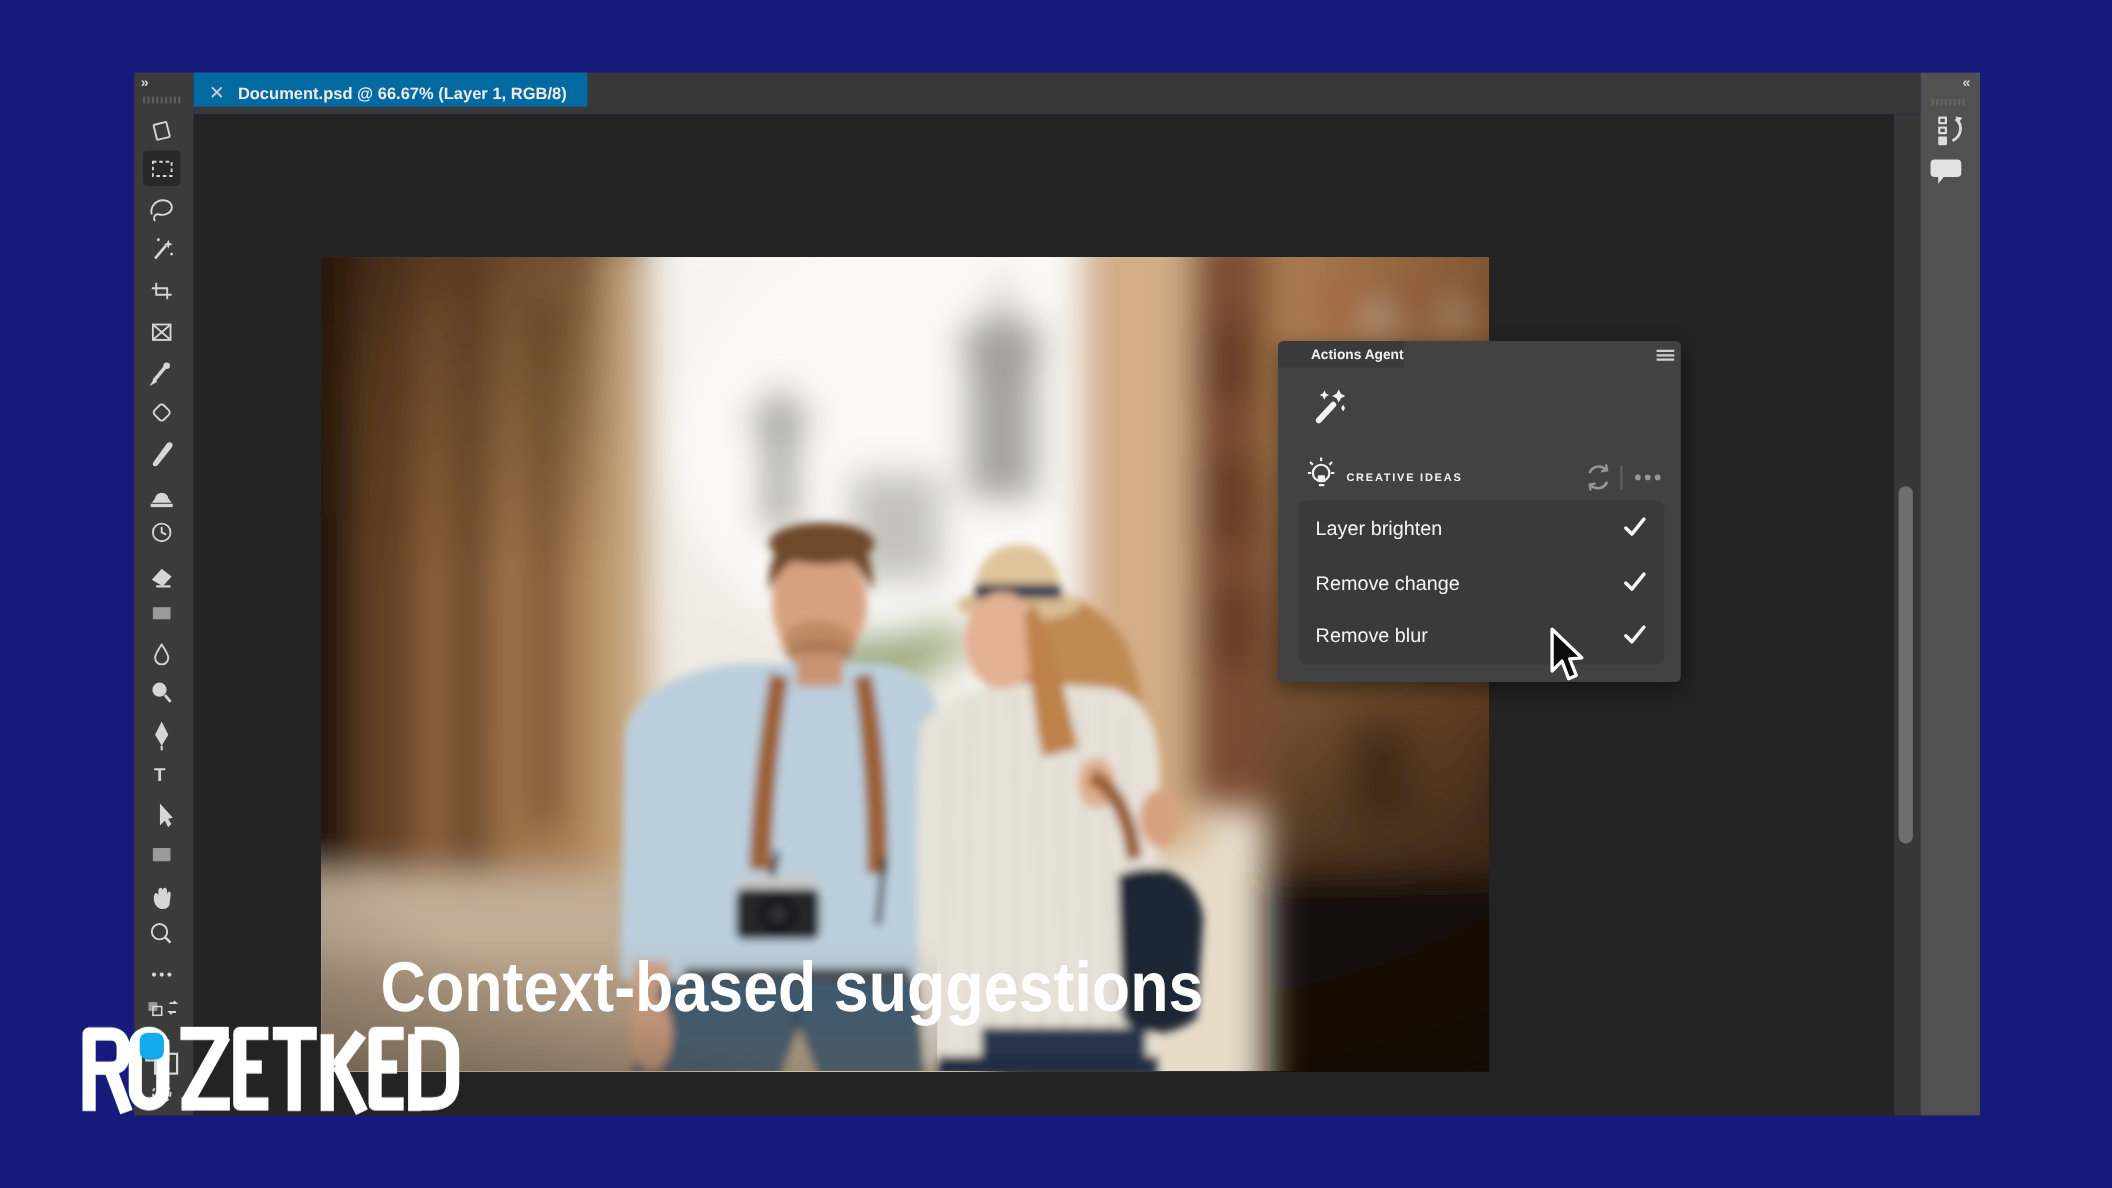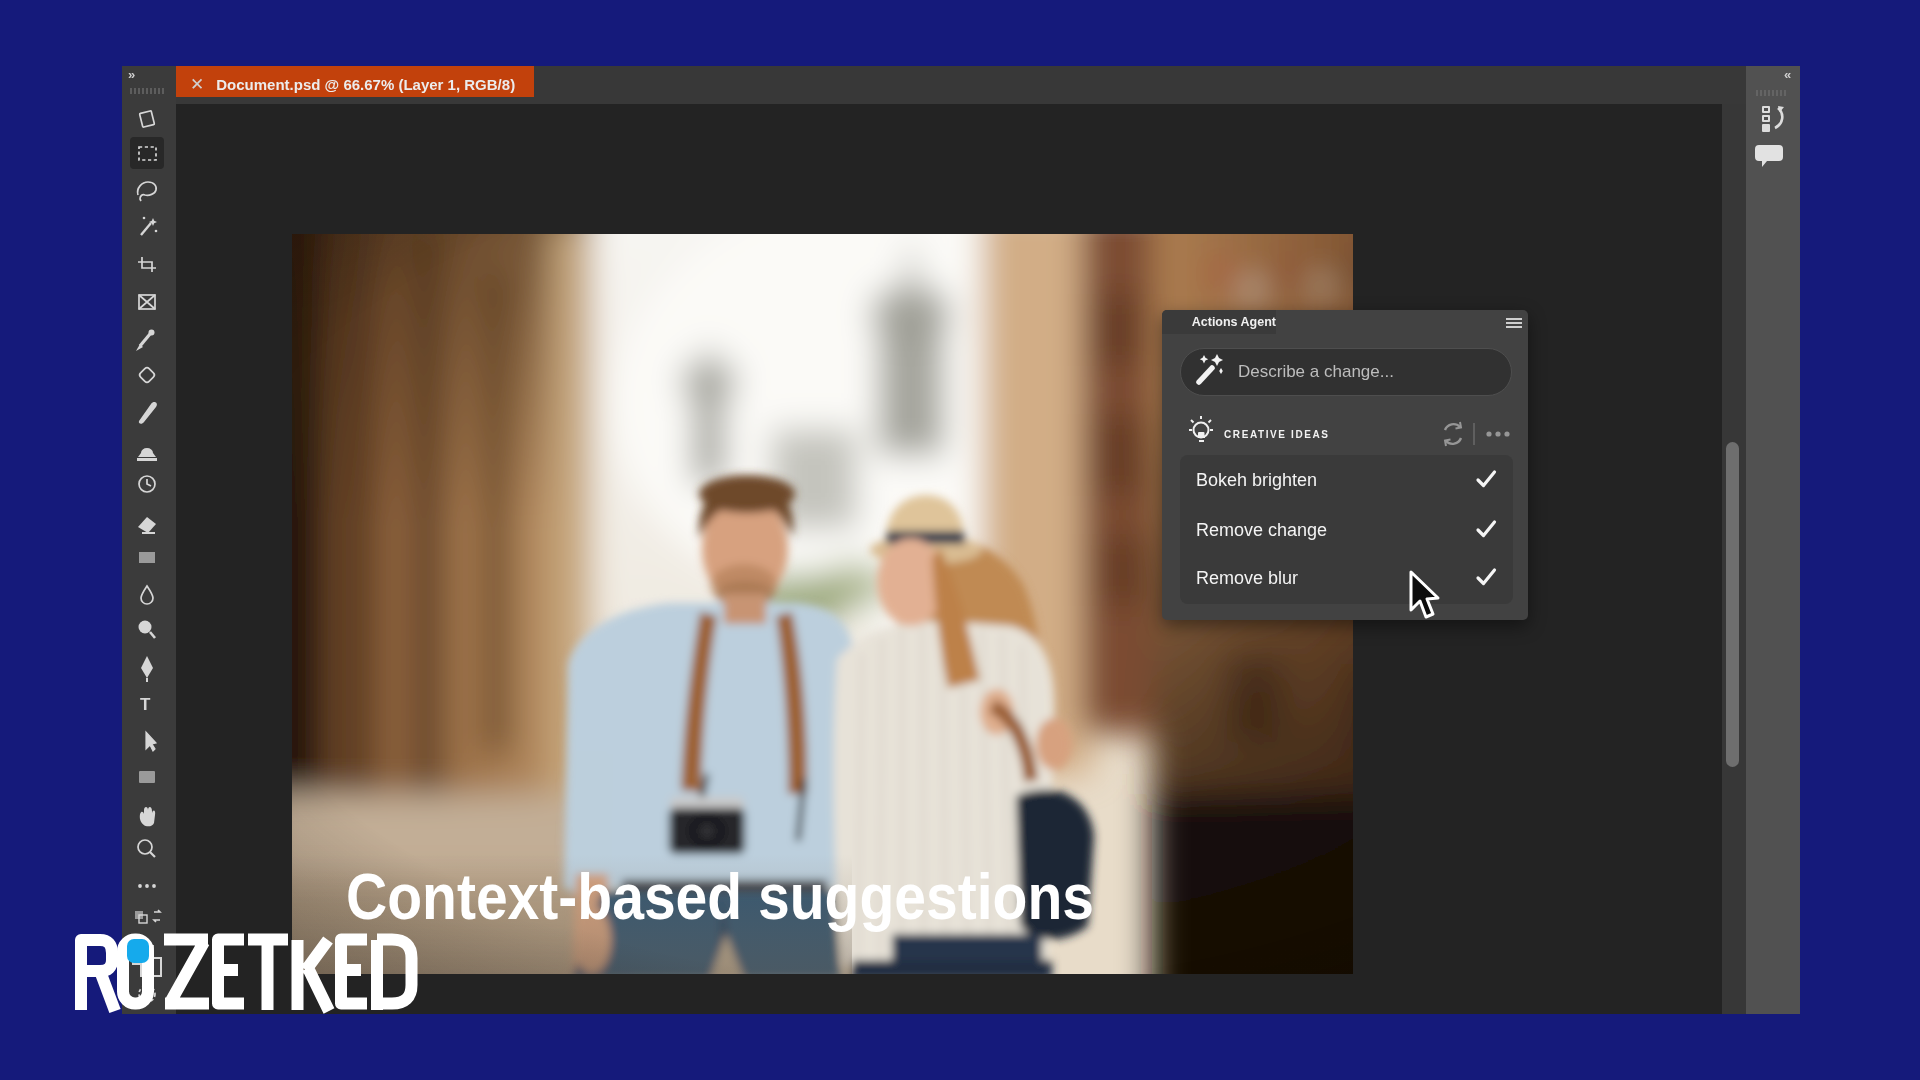--- a/index.html
+++ b/index.html
@@ -1,21 +1,21 @@
 <!DOCTYPE html>
 <html><head>
 <meta charset="utf-8">
 <style>
 html,body{margin:0;padding:0}
 body{width:1920px;height:1080px;background:#151a7b;font-family:"Liberation Sans",sans-serif;position:relative;overflow:hidden}
 .abs{position:absolute}
 
 #toolbar{left:122px;top:66px;width:54px;height:948px;background:#3b3b3b}
 #tabbar{left:176px;top:66px;width:1570px;height:38px;background:#383838}
-#tab{left:176px;top:66px;width:358px;height:31px;background:#c2410c;color:#ececec;font-weight:bold;font-size:15px;line-height:38px}
+#tab{left:176px;top:66px;width:358px;height:31px;background:#0369a1;color:#ececec;font-weight:bold;font-size:15px;line-height:38px}
 #tab .x{display:inline-block;margin-left:14px;margin-right:12px;font-weight:normal;color:#d0d0d0;font-size:17px}
 #canvas{left:176px;top:104px;width:1546px;height:910px;background:#232323}
 #rstrip{left:1722px;top:104px;width:24px;height:910px;background:#373737;border-right:2px solid #2c2c2c}
 #rpanel{left:1746px;top:66px;width:54px;height:948px;background:#515151}
 #thumb{left:1726px;top:442px;width:13px;height:325px;background:#6e6e6e;border-radius:7px}
 #photo{left:292px;top:234px;width:1061px;height:740px;overflow:hidden}
 
 #agent{left:1162px;top:310px;width:366px;height:310px;background:#424242;border-radius:5px;box-shadow:0 6px 18px rgba(0,0,0,.45)}
 #agtab{left:0;top:0;width:114px;height:24px;background:#3a3a3a;border-radius:5px 0 0 0;color:#f0f0f0;font-size:12.5px;font-weight:bold;line-height:25px;text-align:right}
 #aginput{left:18px;top:38px;width:330px;height:46px;background:#313131;border:1px solid #4e4e4e;border-radius:24px}
@@ -246,26 +246,23 @@
 <radialGradient id="vig" cx="0.5" cy="0.45" r="0.75">
         <stop offset="0.75" stop-color="#000000" stop-opacity="0"></stop>
         <stop offset="1" stop-color="#100a06" stop-opacity="0.28"></stop>
       </radialGradient>
 <rect x="0" y="0" width="1314" height="740" fill="url(#vig)"></rect>
 <text x="54" y="685" font-family="Liberation Sans, sans-serif" font-size="64" font-weight="bold" fill="#ffffff" textLength="748" lengthAdjust="spacingAndGlyphs">Context-based suggestions</text>
 </svg>
 </div>
 <div class="abs" id="agent">
   <div class="abs" id="agtab">Actions Agent</div>
-  <div class="abs" id="aginput">
-      <span>Describe a change...</span>
-    </div>
   <div class="abs" id="agci">CREATIVE IDEAS</div>
   <div class="abs" id="aglist">
-    <div class="agrow" style="top:10px">Bokeh brighten</div>
+    <div class="agrow" style="top:10px">Layer brighten</div>
     <div class="agrow" style="top:60px">Remove change</div>
     <div class="agrow" style="top:108px">Remove blur</div>
   </div>
   <svg class="abs" style="left:0;top:0" width="366" height="310" viewBox="0 0 366 310">
     <g stroke="#cfcfcf" stroke-width="2">
         <line x1="344" y1="9" x2="360" y2="9"></line>
         <line x1="344" y1="13" x2="360" y2="13"></line>
         <line x1="344" y1="17" x2="360" y2="17"></line>
       </g>
     <g stroke="#f2f2f2" stroke-width="5.5" stroke-linecap="round">

